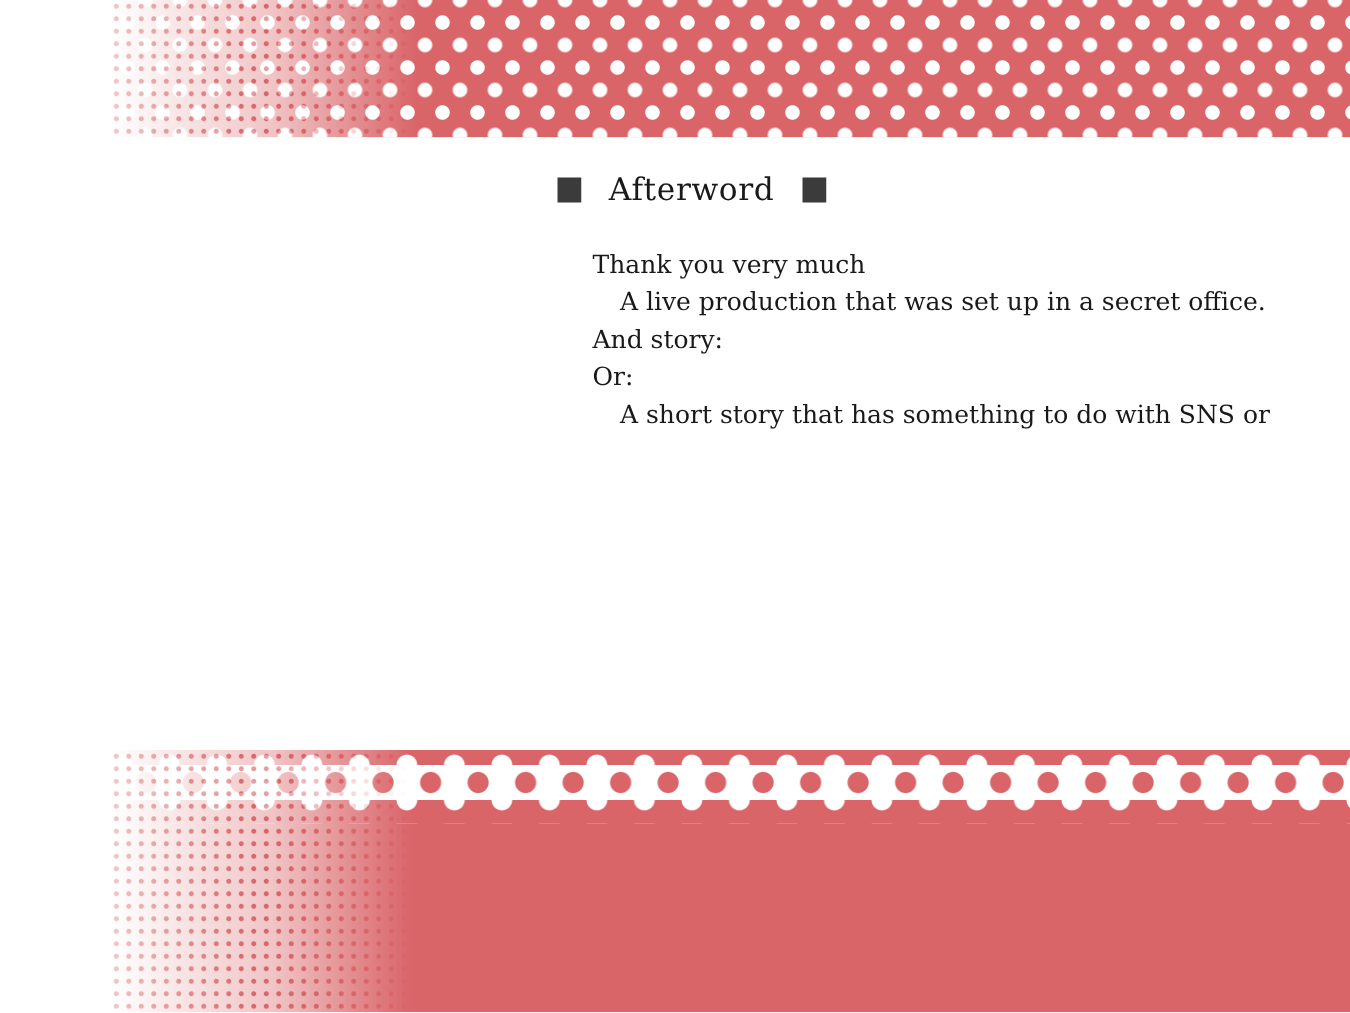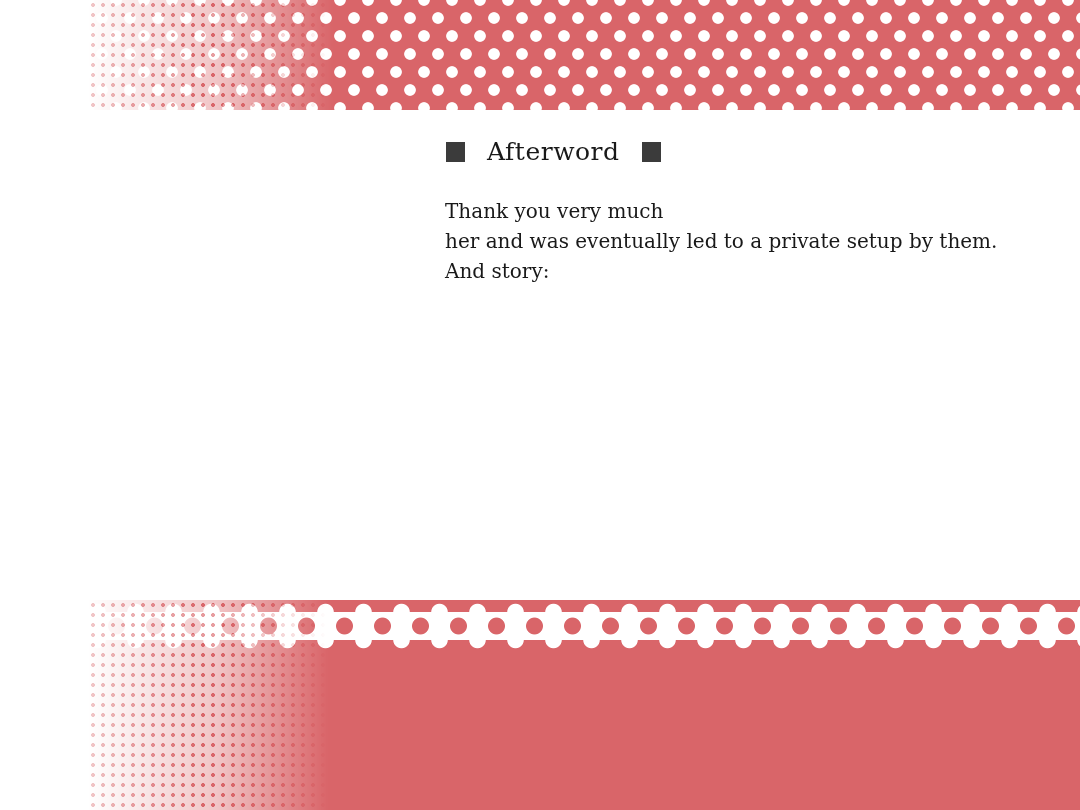--- a/index.html
+++ b/index.html
@@ -78,42 +78,44 @@
     font-size: 25px;
     color: var(--text, #191919);
     letter-spacing: .5px;
   }
 
   .afterword-body {
     position: absolute; left: 445px; top: 196px; width: 585px;
     font-size: 20px; line-height: 30px;
     color: var(--text, #191919);
   }
-  .afterword-body .line { white-space: nowrap; }
+  .afterword-body .line { white-space: nowrap; margin-left: 29px; }
   .afterword-body .indent { padding-left: 22px; }
   .date-line { margin-top: 32px; white-space: nowrap; }
 </style>
 </head>
 <body>
 
 <div class="banner banner-top">
   <div class="fine-dots"></div>
   <div class="polka"></div>
 </div>
 
 <div class="title-row">
   <div class="square-marker"></div>
   <div class="title-text">Afterword</div>
   <div class="square-marker"></div>
 </div>
 
 <div class="afterword-body">
   <div class="line">Thank you very much</div>
-  <div class="line">her and was eventually led to a private setup by them.</div>
+  <div class="line indent">A live production that was set up in a secret office.</div>
   <div class="line">And story:</div>
+  <div class="line">Or:</div>
+  <div class="line indent">A short story that has something to do with SNS or</div>
 </div>
 
 <div class="banner banner-bottom">
   <div class="fine-dots"></div>
   <div class="lace">
     <div class="lace-top"></div>
     <div class="lace-mid"></div>
     <div class="lace-block"></div>
   </div>
 </div>

